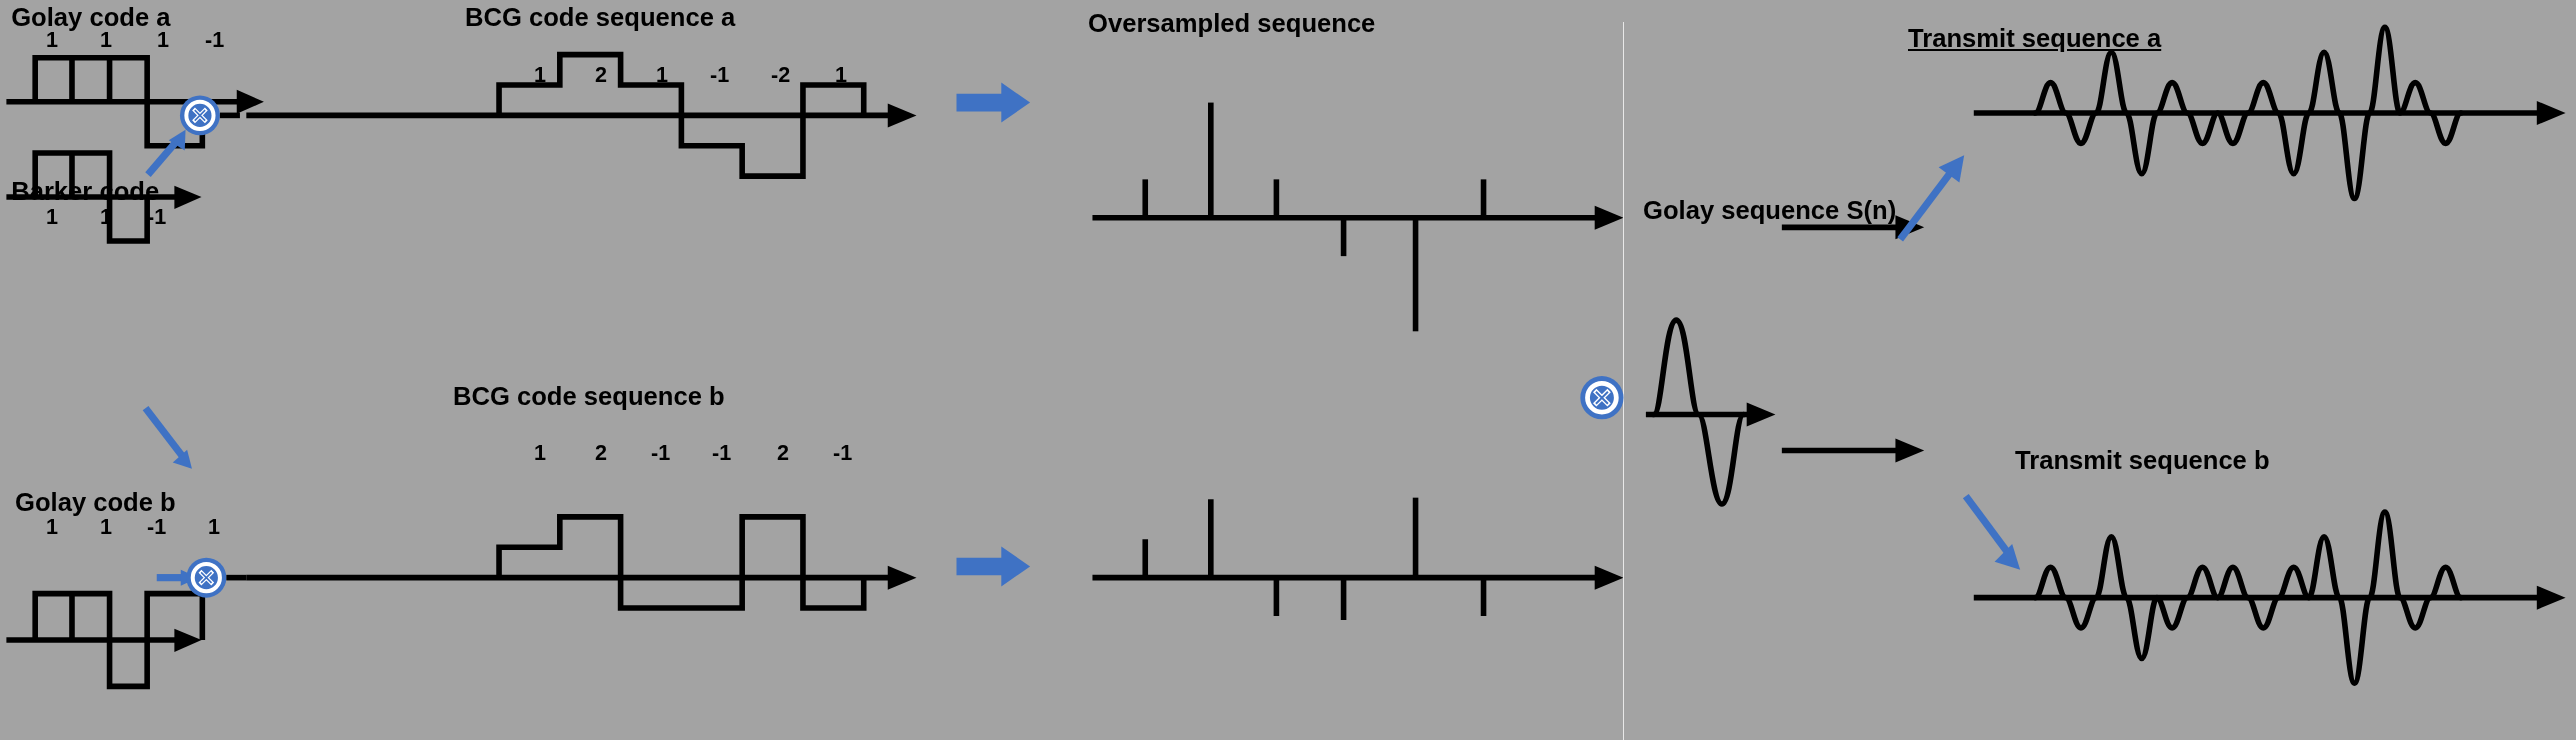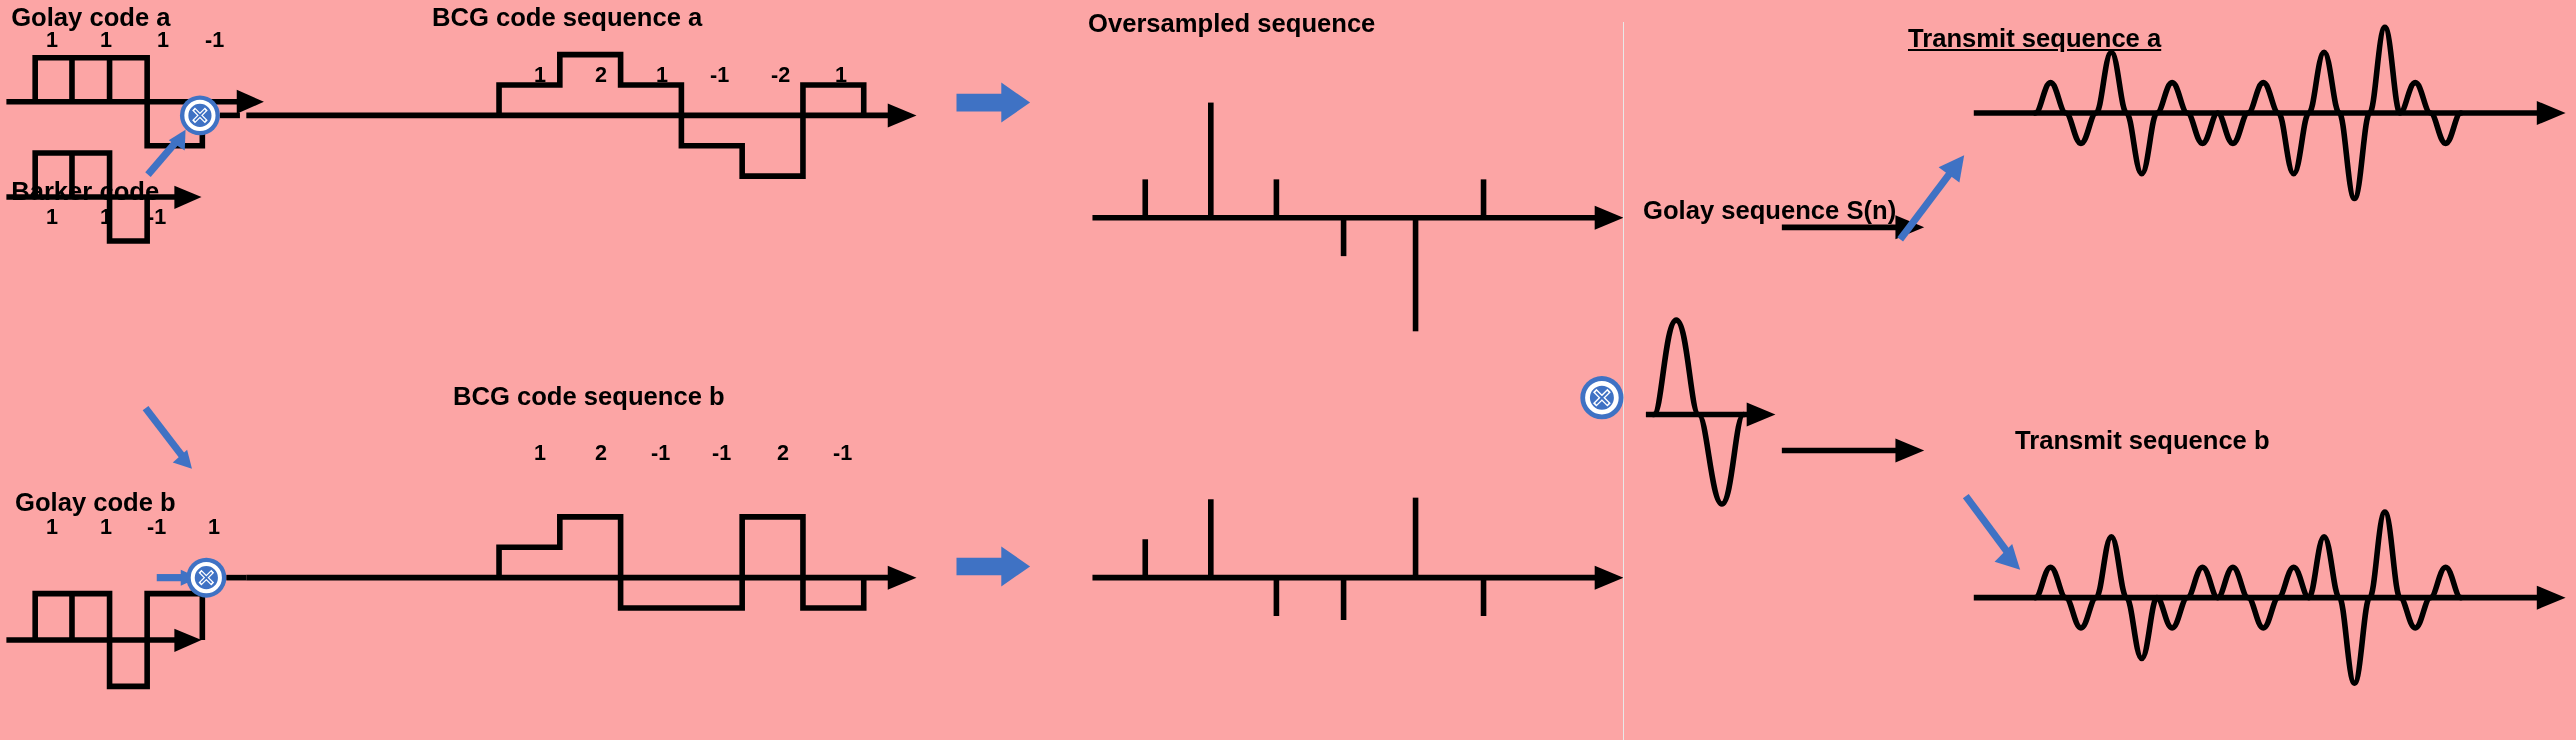--- a/index.html
+++ b/index.html
@@ -7,21 +7,21 @@
     padding: 0;
     background: #ffffff;
   }
   body {
     font-family: "Liberation Sans", sans-serif;
   }
   #page {
     position: relative;
     width: 2576px;
     height: 741px;
-    background: #fca5a5;
+    background: #a3a3a3;
     overflow: hidden;
   }
   .lbl {
     position: absolute;
     font-family: "Liberation Sans", sans-serif;
     font-weight: bold;
     color: #000000;
     white-space: nowrap;
     line-height: 1;
   }
@@ -149,21 +149,21 @@
     <path class="barrowhead" d="M 248 722 L 226 732 L 226 712 Z"></path>
     <g>
       <circle cx="258" cy="722" r="25" fill="#3f72c4"></circle>
       <circle cx="258" cy="722" r="17" fill="none" stroke="#ffffff" stroke-width="5"></circle>
       <path d="M 250 714 L 266 730 M 266 714 L 250 730" stroke="#ffffff" stroke-width="5" fill="none"></path>
       <path d="M 251.5 715.5 L 264.5 728.5 M 264.5 715.5 L 251.5 728.5" stroke="#3f72c4" stroke-width="2" fill="none"></path>
     </g>
     <path class="axis" d="M 283 722 L 308 722"></path>
   </svg>
 
-  <div class="lbl title" style="left:432px; top:4.8px;">BCG code sequence a</div>
+  <div class="lbl title" style="left:465px; top:4.8px;">BCG code sequence a</div>
 
   <div class="lbl num" style="left:534px; top:64px;">1</div>
   <div class="lbl num" style="left:595px; top:64px;">2</div>
   <div class="lbl num" style="left:656px; top:64px;">1</div>
   <div class="lbl num" style="left:710px; top:64px;">-1</div>
   <div class="lbl num" style="left:771px; top:64px;">-2</div>
   <div class="lbl num" style="left:835px; top:64px;">1</div>
 
   <svg width="2576" height="741" viewBox="0 0 3221 926">
     <path class="axis" d="M 308 144 L 1118 144"></path>
@@ -276,21 +276,21 @@
              C 2932 141 2936 248 2944 248
              C 2952 248 2956 141 2963 141
              C 2970 141 2974 34 2982 34
              C 2990 34 2994 141 3001 141
              C 3008 141 3012 103 3020 103
              C 3028 103 3032 141 3039 141
              C 3046 141 3050 179 3058 179
              C 3066 179 3070 141 3077 141"></path>
   </svg>
 
-  <div class="lbl title" style="left:2015px; top:428px;">Transmit sequence b</div>
+  <div class="lbl title" style="left:2015px; top:448px;">Transmit sequence b</div>
 
   <svg width="2576" height="741" viewBox="0 0 3221 926">
     <path class="axis" d="M 2468 747 L 3180 747"></path>
     <path d="M 3172 732 L 3208 747 L 3172 762 Z" fill="#000"></path>
     <path class="sig" d="M 2545 747
              C 2552 747 2556 709 2564 709
              C 2572 709 2576 747 2583 747
              C 2590 747 2594 785 2602 785
              C 2610 785 2614 747 2621 747
              C 2628 747 2632 671 2640 671

